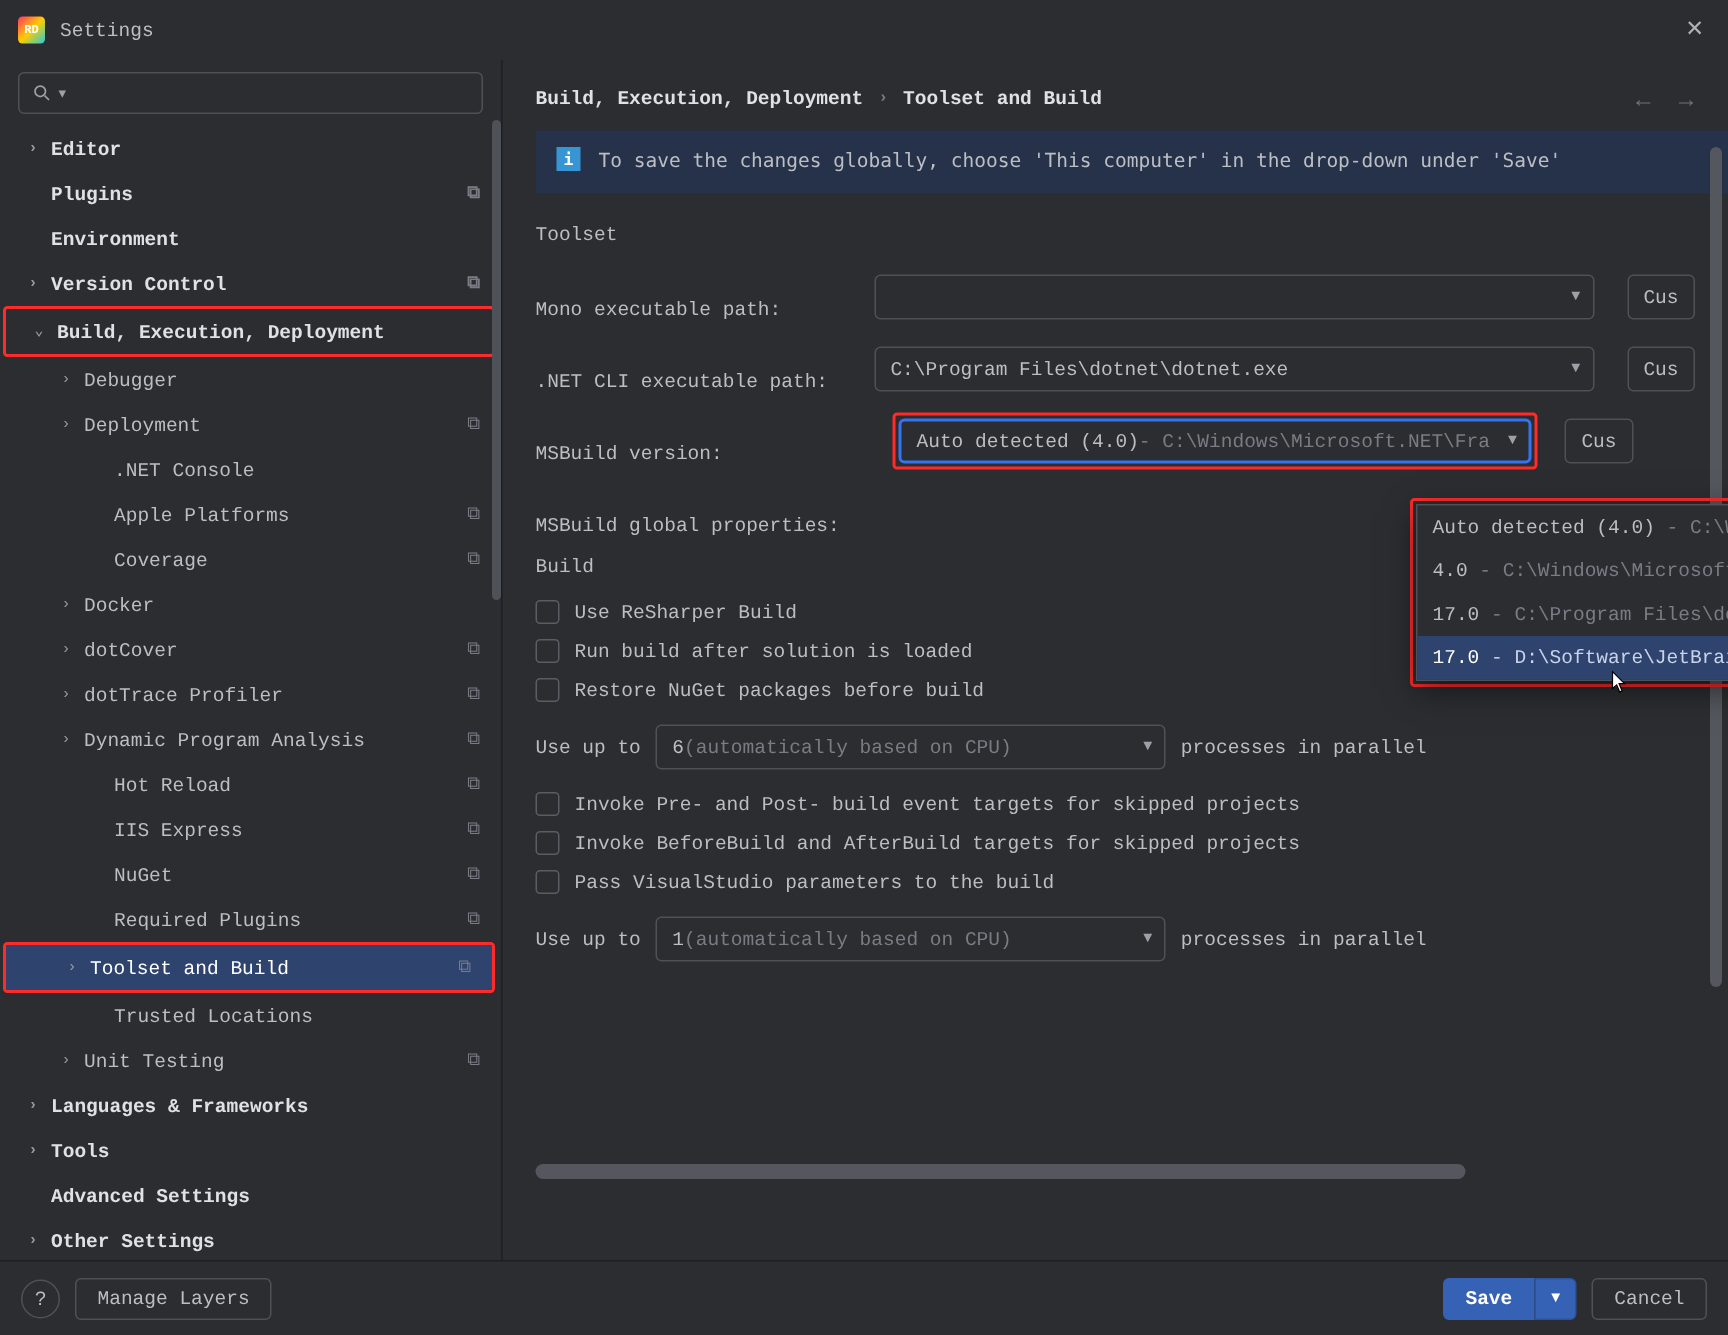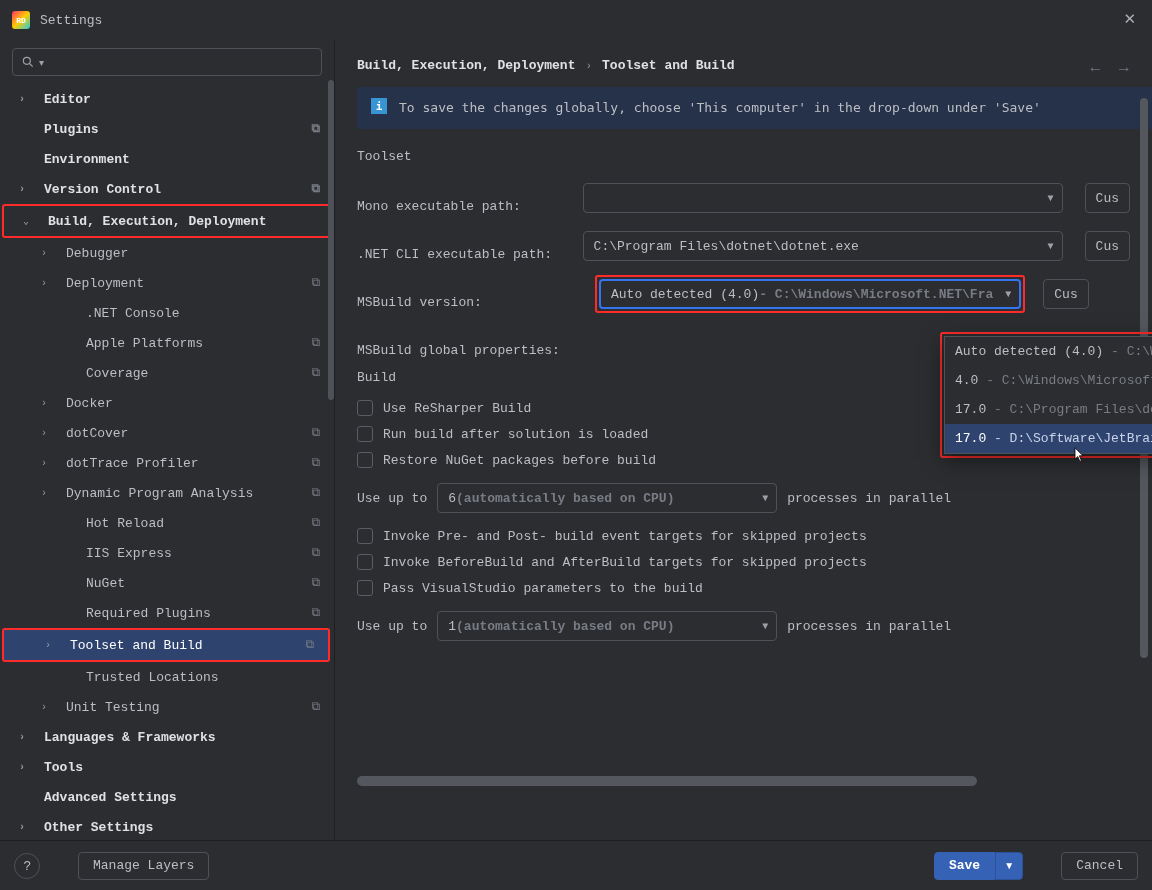--- a/index.html
+++ b/index.html
@@ -93,21 +93,21 @@
   .tree-item .layer-icon {
     position: absolute; right: 14px; color: #7a7c85; font-size: 12px;
   }
   .tree-item.d0 { padding-left: 16px; }
   .tree-item.d1 { padding-left: 38px; }
   .tree-item.d2 { padding-left: 58px; }
   .tree-item.selected {
     background: #2e436e;
     color: #fff;
   }
-  .tree-item .label { margin-left: 16px; }
+  .tree-item .label { margin-left: 6px; }
 
   .redbox {
     border: 2px solid #ff2b2b;
     border-radius: 3px;
     margin: 0 4px 0 2px;
   }
 
   
   .content {
     flex: 1;
@@ -168,21 +168,21 @@
     align-items: center;
     padding: 0 26px 0 10px;
     position: relative;
     color: #bcbec4;
     overflow: hidden;
     white-space: nowrap;
   }
   .combo .chev {
     position: absolute; right: 8px; color: #9da0a8; font-size: 10px;
   }
-  .combo .dim { color: #7a7c85; font-weight: bold; }
+  .combo .dim { color: #7a7c85; }
   .combo.small { width: 340px; }
 
   .custom-btn {
     height: 30px;
     background: #2b2d30;
     border: 1px solid #4e5157;
     border-radius: 4px;
     padding: 0 10px;
     display:flex;align-items:center;
     color:#bcbec4;
@@ -269,21 +269,20 @@
   }
   .pill-btn {
     height: 28px;
     border: 1px solid #4e5157;
     background: #2b2d30;
     color: #bcbec4;
     border-radius: 4px;
     padding: 0 14px;
     display:flex;align-items:center;
     cursor:pointer;
-    margin-left:28px;
   }
   .footer .spacer { flex: 1; }
   .save-group { display: flex; }
   .save-btn {
     background: #3662b6;
     border: 1px solid #3662b6;
     color: #fff;
     font-weight: 600;
     border-radius: 4px 0 0 4px;
   }

